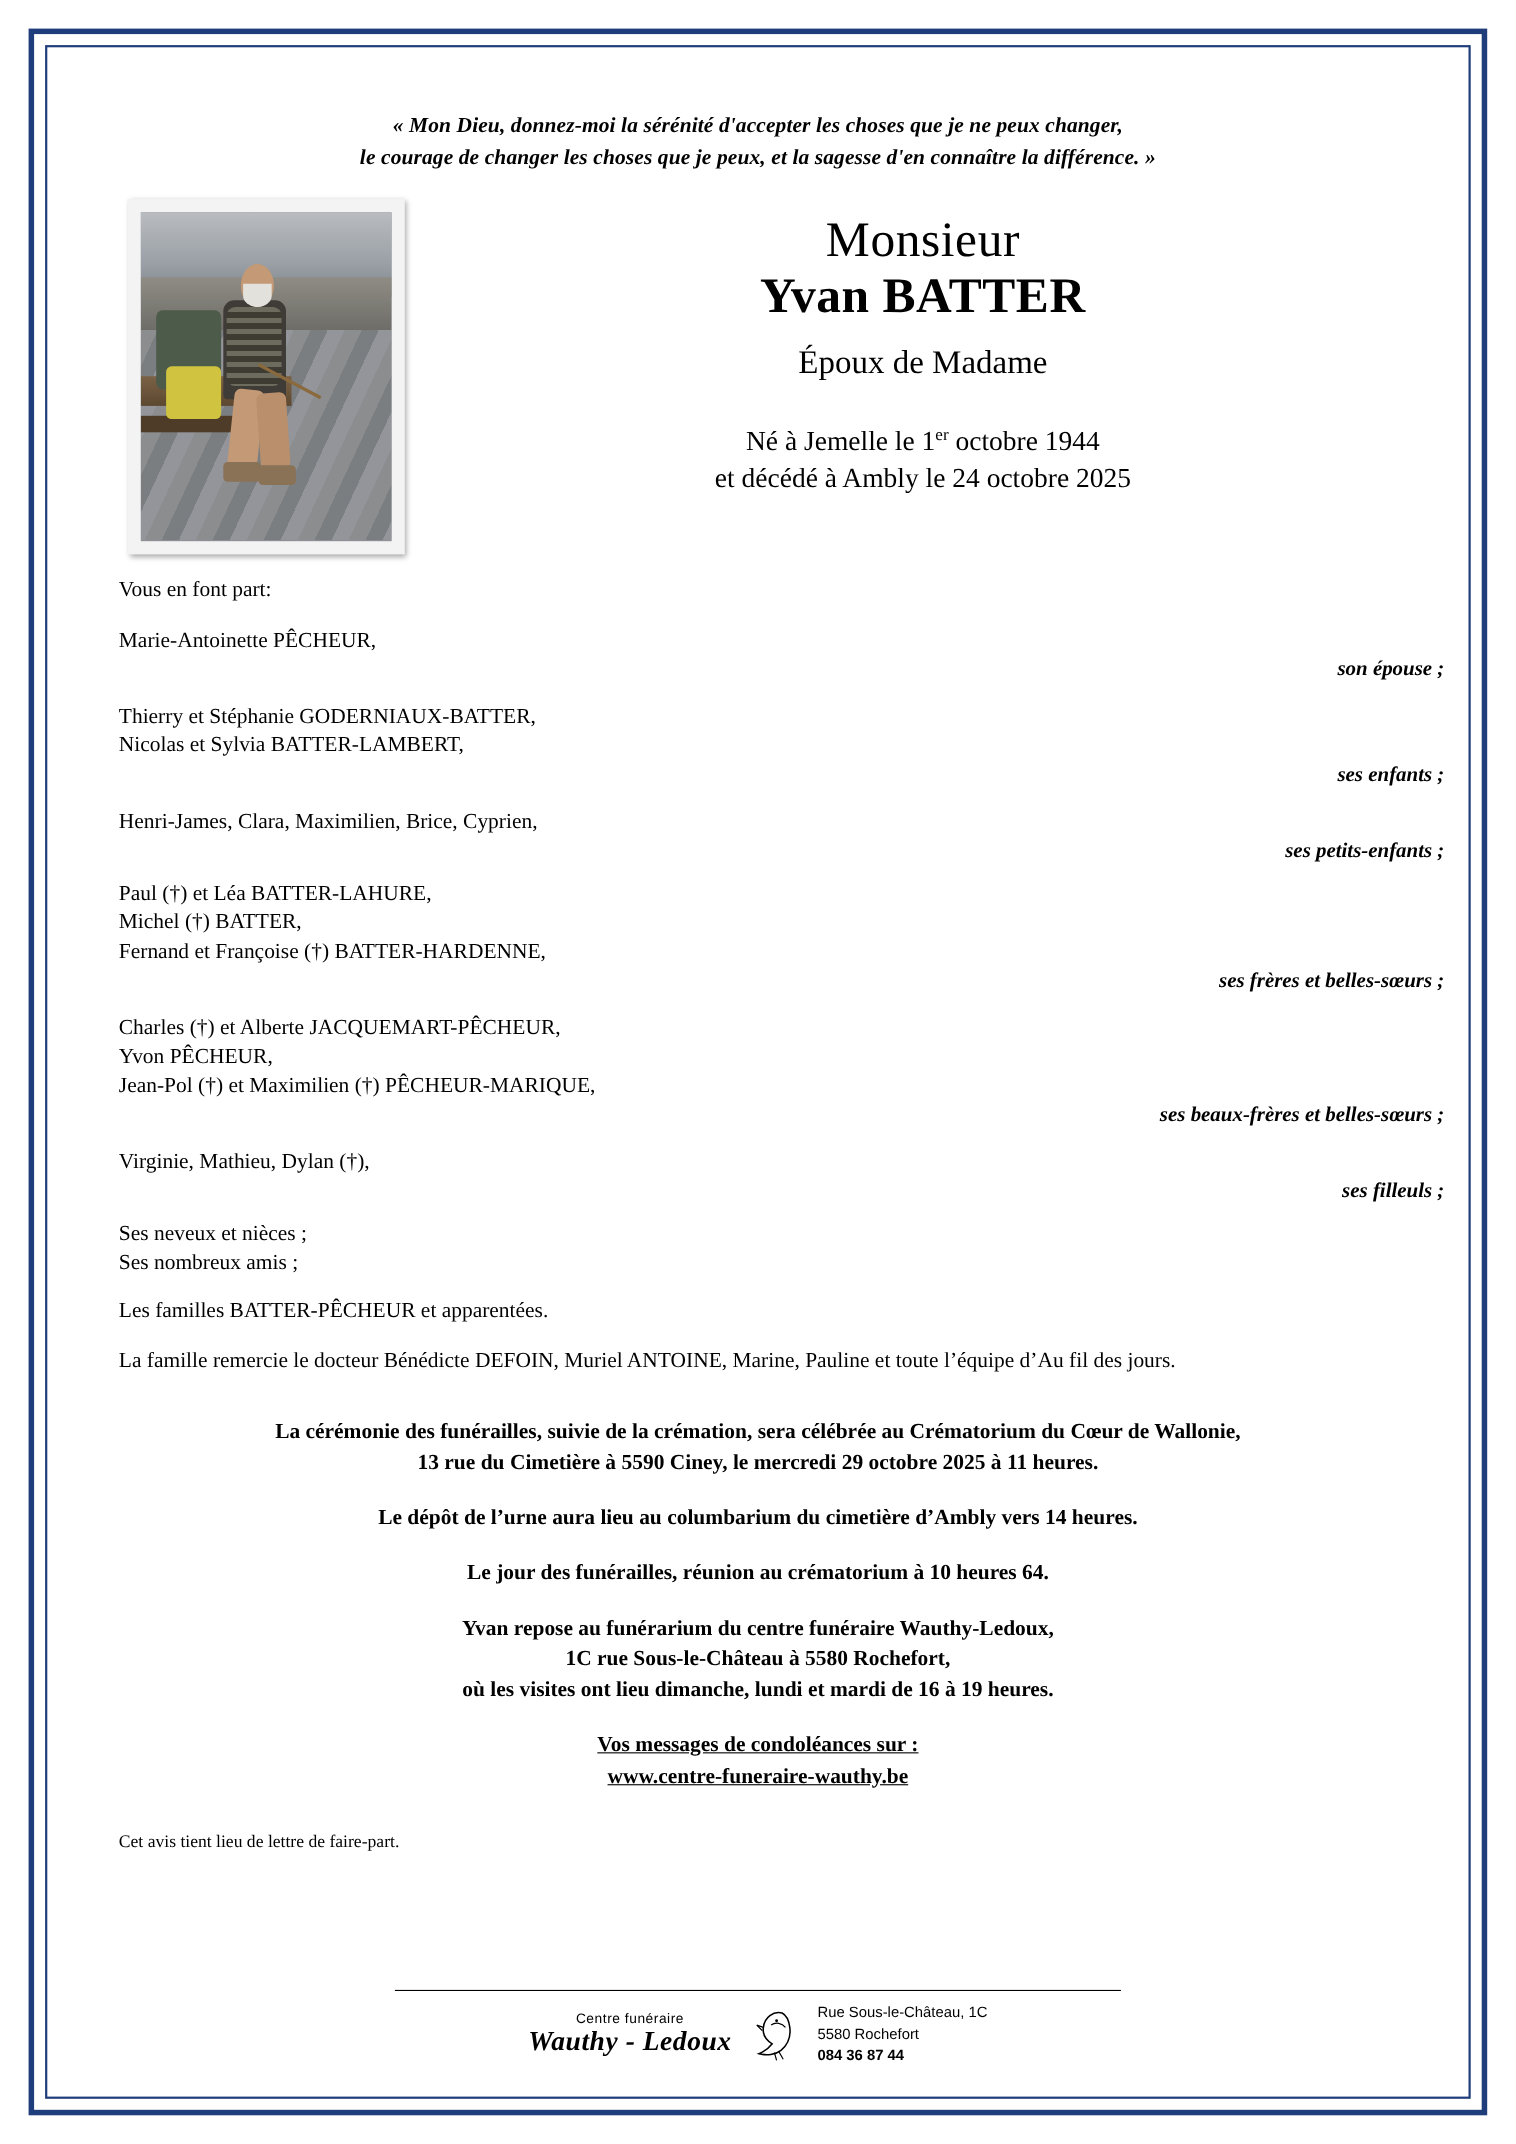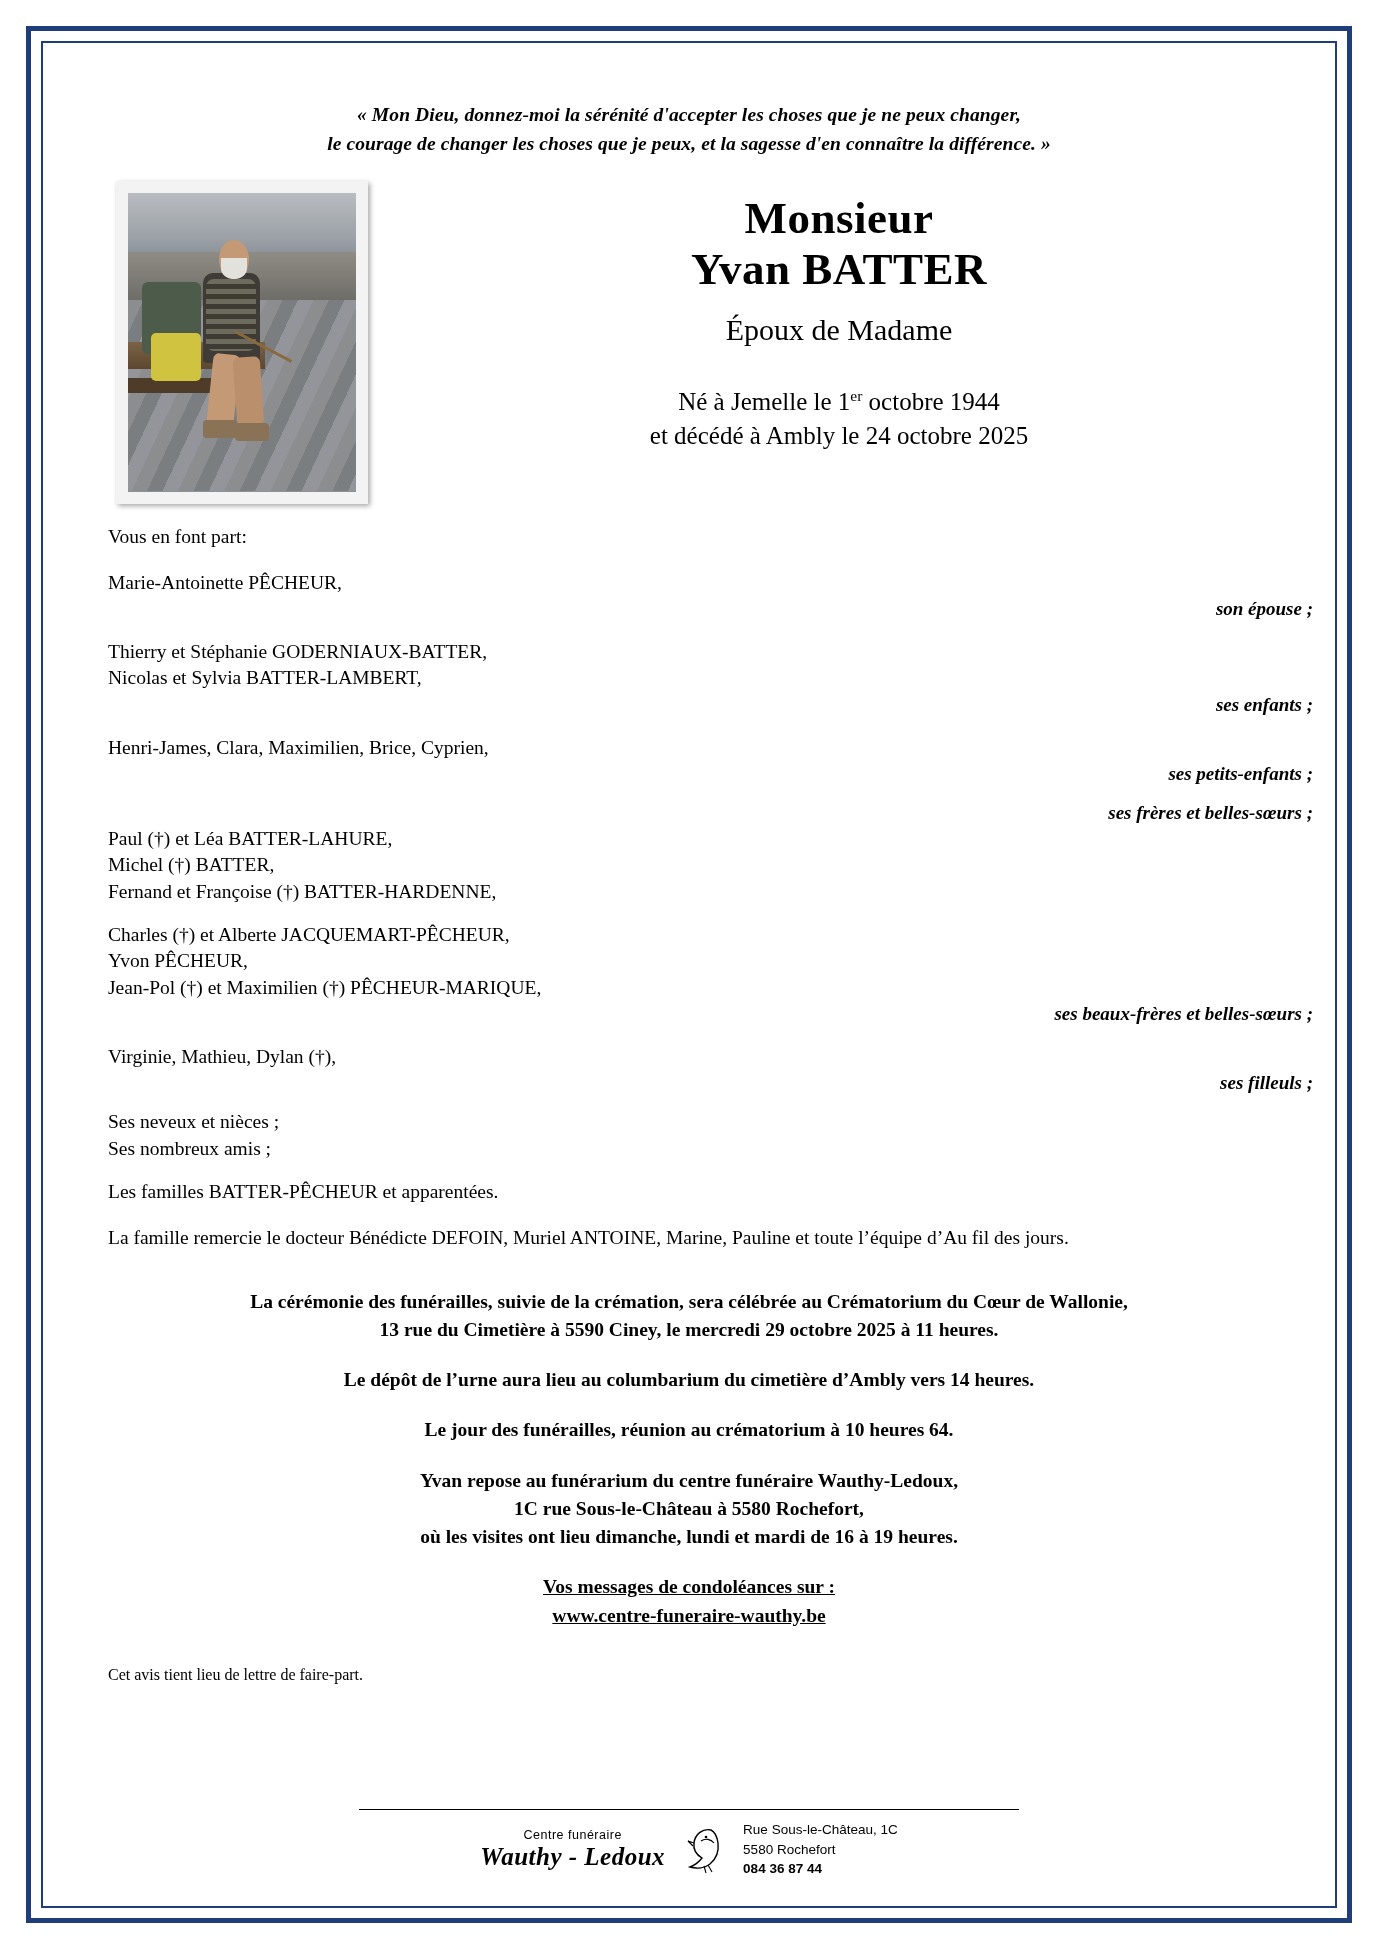--- a/index.html
+++ b/index.html
@@ -157,21 +157,21 @@
 
   .names {
     position: absolute;
     left: 300px;
     right: 0;
     top: 12px;
     text-align: center;
   }
   .name-title {
     font-size: 45px;
-    font-weight: bold;
+    font-weight: normal;
     line-height: 1.15;
     letter-spacing: 0.5px;
   }
   .name-main {
     font-size: 45px;
     font-weight: bold;
     line-height: 1.15;
     letter-spacing: 0.5px;
   }
   .spouse-line {
@@ -353,27 +353,27 @@
       <div class="fam-group">
         <div class="fam-row">
           <div class="fam-line">Henri-James, Clara, Maximilien, Brice, Cyprien,</div>
         </div>
         <div class="fam-row" style="height:22px;">
           <span class="rel">ses petits-enfants ;</span>
         </div>
       </div>
 
       <div class="fam-group">
-        <div class="fam-row" style="height:26px;">
-          <span class="rel">ses frères et belles-sœurs ;</span>
-        </div>
         <div class="fam-row">
           <div class="fam-line">Paul (†) et Léa BATTER-LAHURE,</div>
           <div class="fam-line">Michel (†) BATTER,</div>
           <div class="fam-line">Fernand et Françoise (†) BATTER-HARDENNE,</div>
+        </div>
+        <div class="fam-row" style="height:26px;">
+          <span class="rel">ses frères et belles-sœurs ;</span>
         </div>
       </div>
 
       <div class="fam-group">
         <div class="fam-row">
           <div class="fam-line">Charles (†) et Alberte JACQUEMART-PÊCHEUR,</div>
           <div class="fam-line">Yvon PÊCHEUR,</div>
           <div class="fam-line">Jean-Pol (†) et Maximilien (†) PÊCHEUR-MARIQUE,</div>
         </div>
         <div class="fam-row" style="height:26px;">

